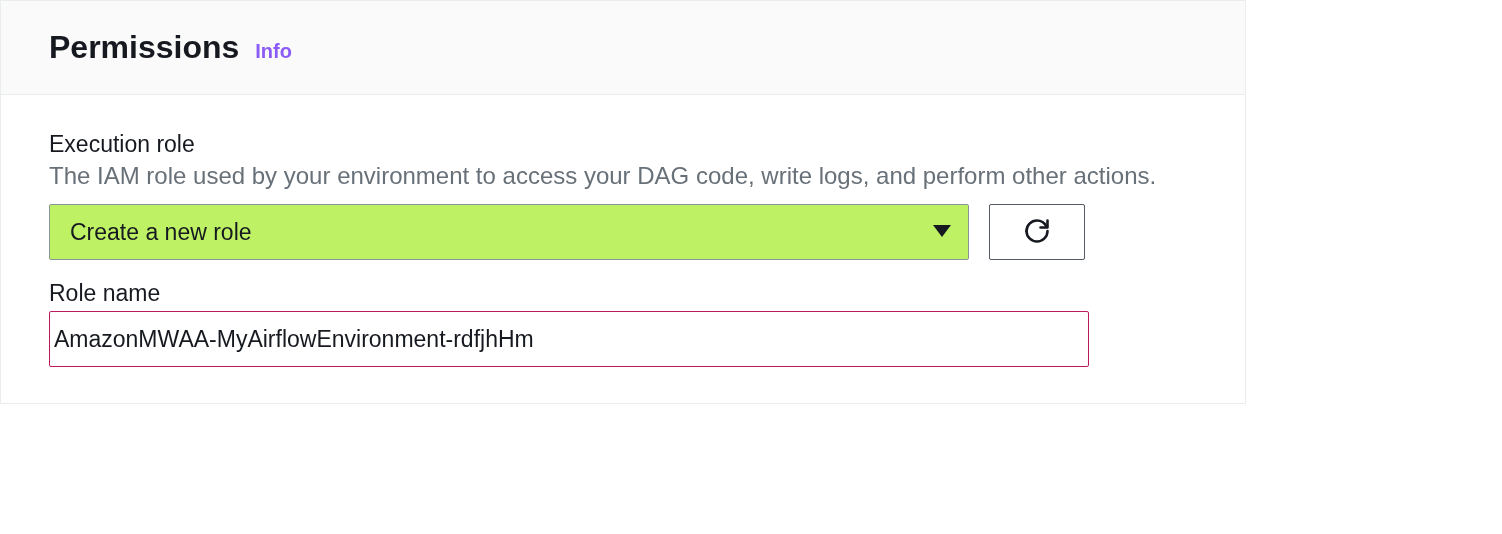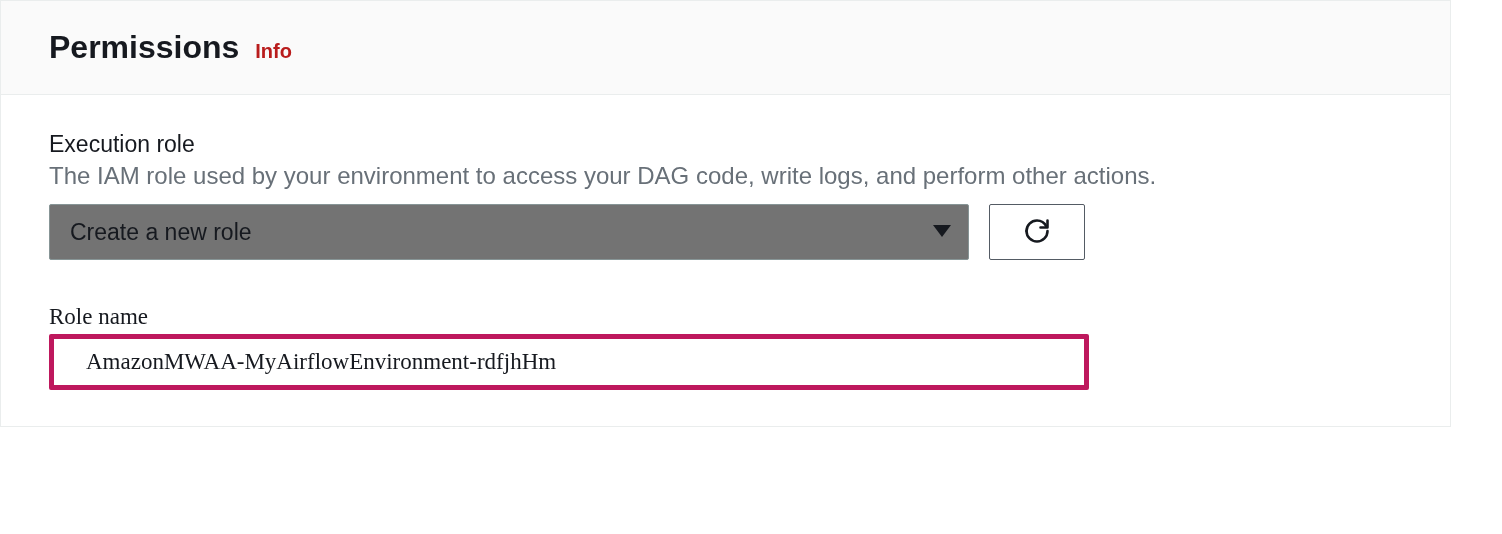--- a/index.html
+++ b/index.html
@@ -7,51 +7,50 @@
       margin: 0;
       padding: 0;
     }
     body {
       font-family: "Amazon Ember", "Helvetica Neue", Arial, sans-serif;
       background: #ffffff;
       color: #16191f;
     }
     .panel {
       border: 1px solid #eaeded;
-      width: 1451px;
+      width: 1246px;
     }
     .panel-header {
       background: #fafafa;
       padding: 28px 48px 28px 48px;
       border-bottom: 1px solid #eaeded;
       display: flex;
       align-items: baseline;
       gap: 16px;
     }
     .panel-title {
       font-size: 32px;
       font-weight: 700;
       color: #16191f;
     }
     .info-link {
       font-size: 20px;
       font-weight: 700;
-      color: #b91c1c;
+      color: #8b5cf6;
       cursor: pointer;
     }
     .panel-body {
       background: #ffffff;
       padding: 36px 48px 36px 48px;
     }
     .field-group {
-      margin-bottom: 44px;
+      margin-bottom: 20px;
     }
     .field-group:last-child {
       margin-bottom: 0;
-      font-family: Liberation Serif, serif;
     }
     .field-label {
       font-size: 23px;
       color: #16191f;
       margin-bottom: 4px;
     }
     .field-description {
       font-size: 24px;
       color: #687078;
       margin-bottom: 14px;
@@ -68,21 +67,21 @@
     }
     .select-wrapper {
       position: relative;
       width: 920px;
     }
     .select-input {
       width: 100%;
       height: 56px;
       border: 1px solid #879596;
       border-radius: 2px;
-      background: #737373;
+      background: #bef264;
       padding: 0 48px 0 20px;
       font-size: 23px;
       color: #16191f;
       cursor: pointer;
       display: flex;
       align-items: center;
     }
     .caret-down {
       position: absolute;
       right: 18px;
@@ -97,24 +96,24 @@
       border-radius: 2px;
       background: #ffffff;
       cursor: pointer;
       display: flex;
       align-items: center;
       justify-content: center;
     }
     .text-input {
       width: 1040px;
       height: 56px;
-      border: 5px solid #be185d;
+      border: 1px solid #be185d;
       border-radius: 2px;
       background: #ffffff;
-      padding: 0 32px;
+      padding: 0 4px;
       font-size: 23px;
       color: #16191f;
       font-family: inherit;
     }
   </style>
 </head>
 <body>
 
 <div class="panel">
   <div class="panel-header">

